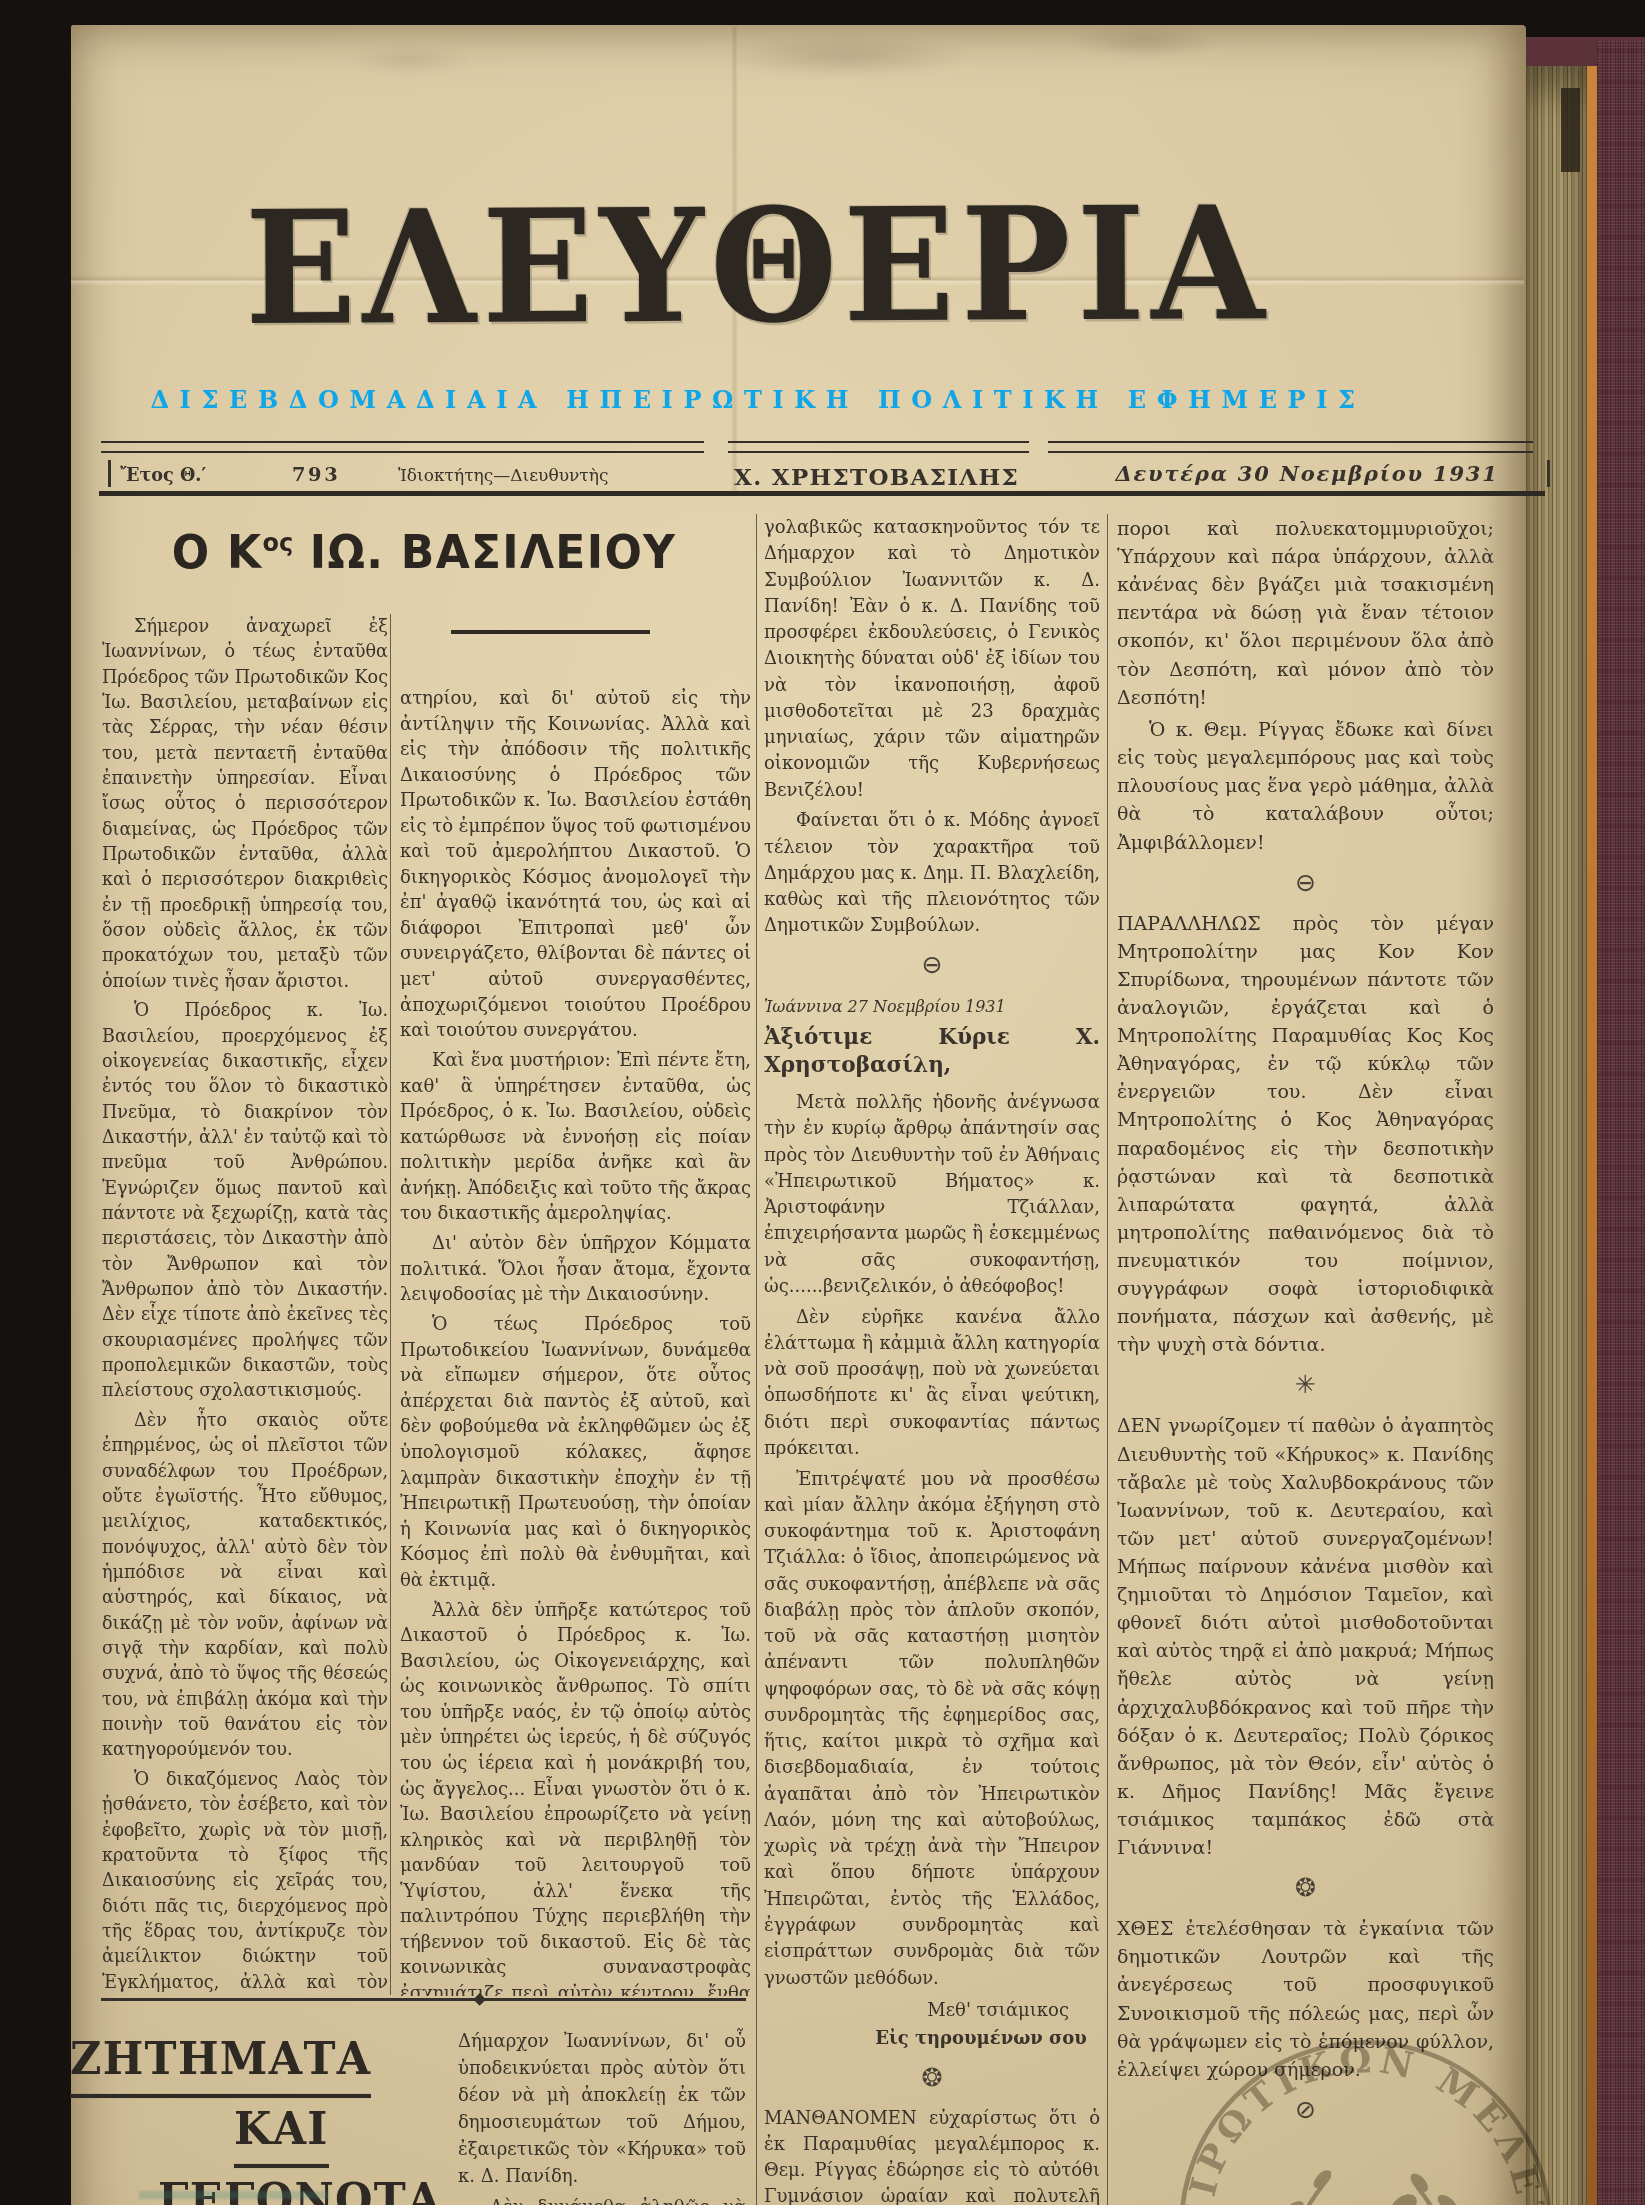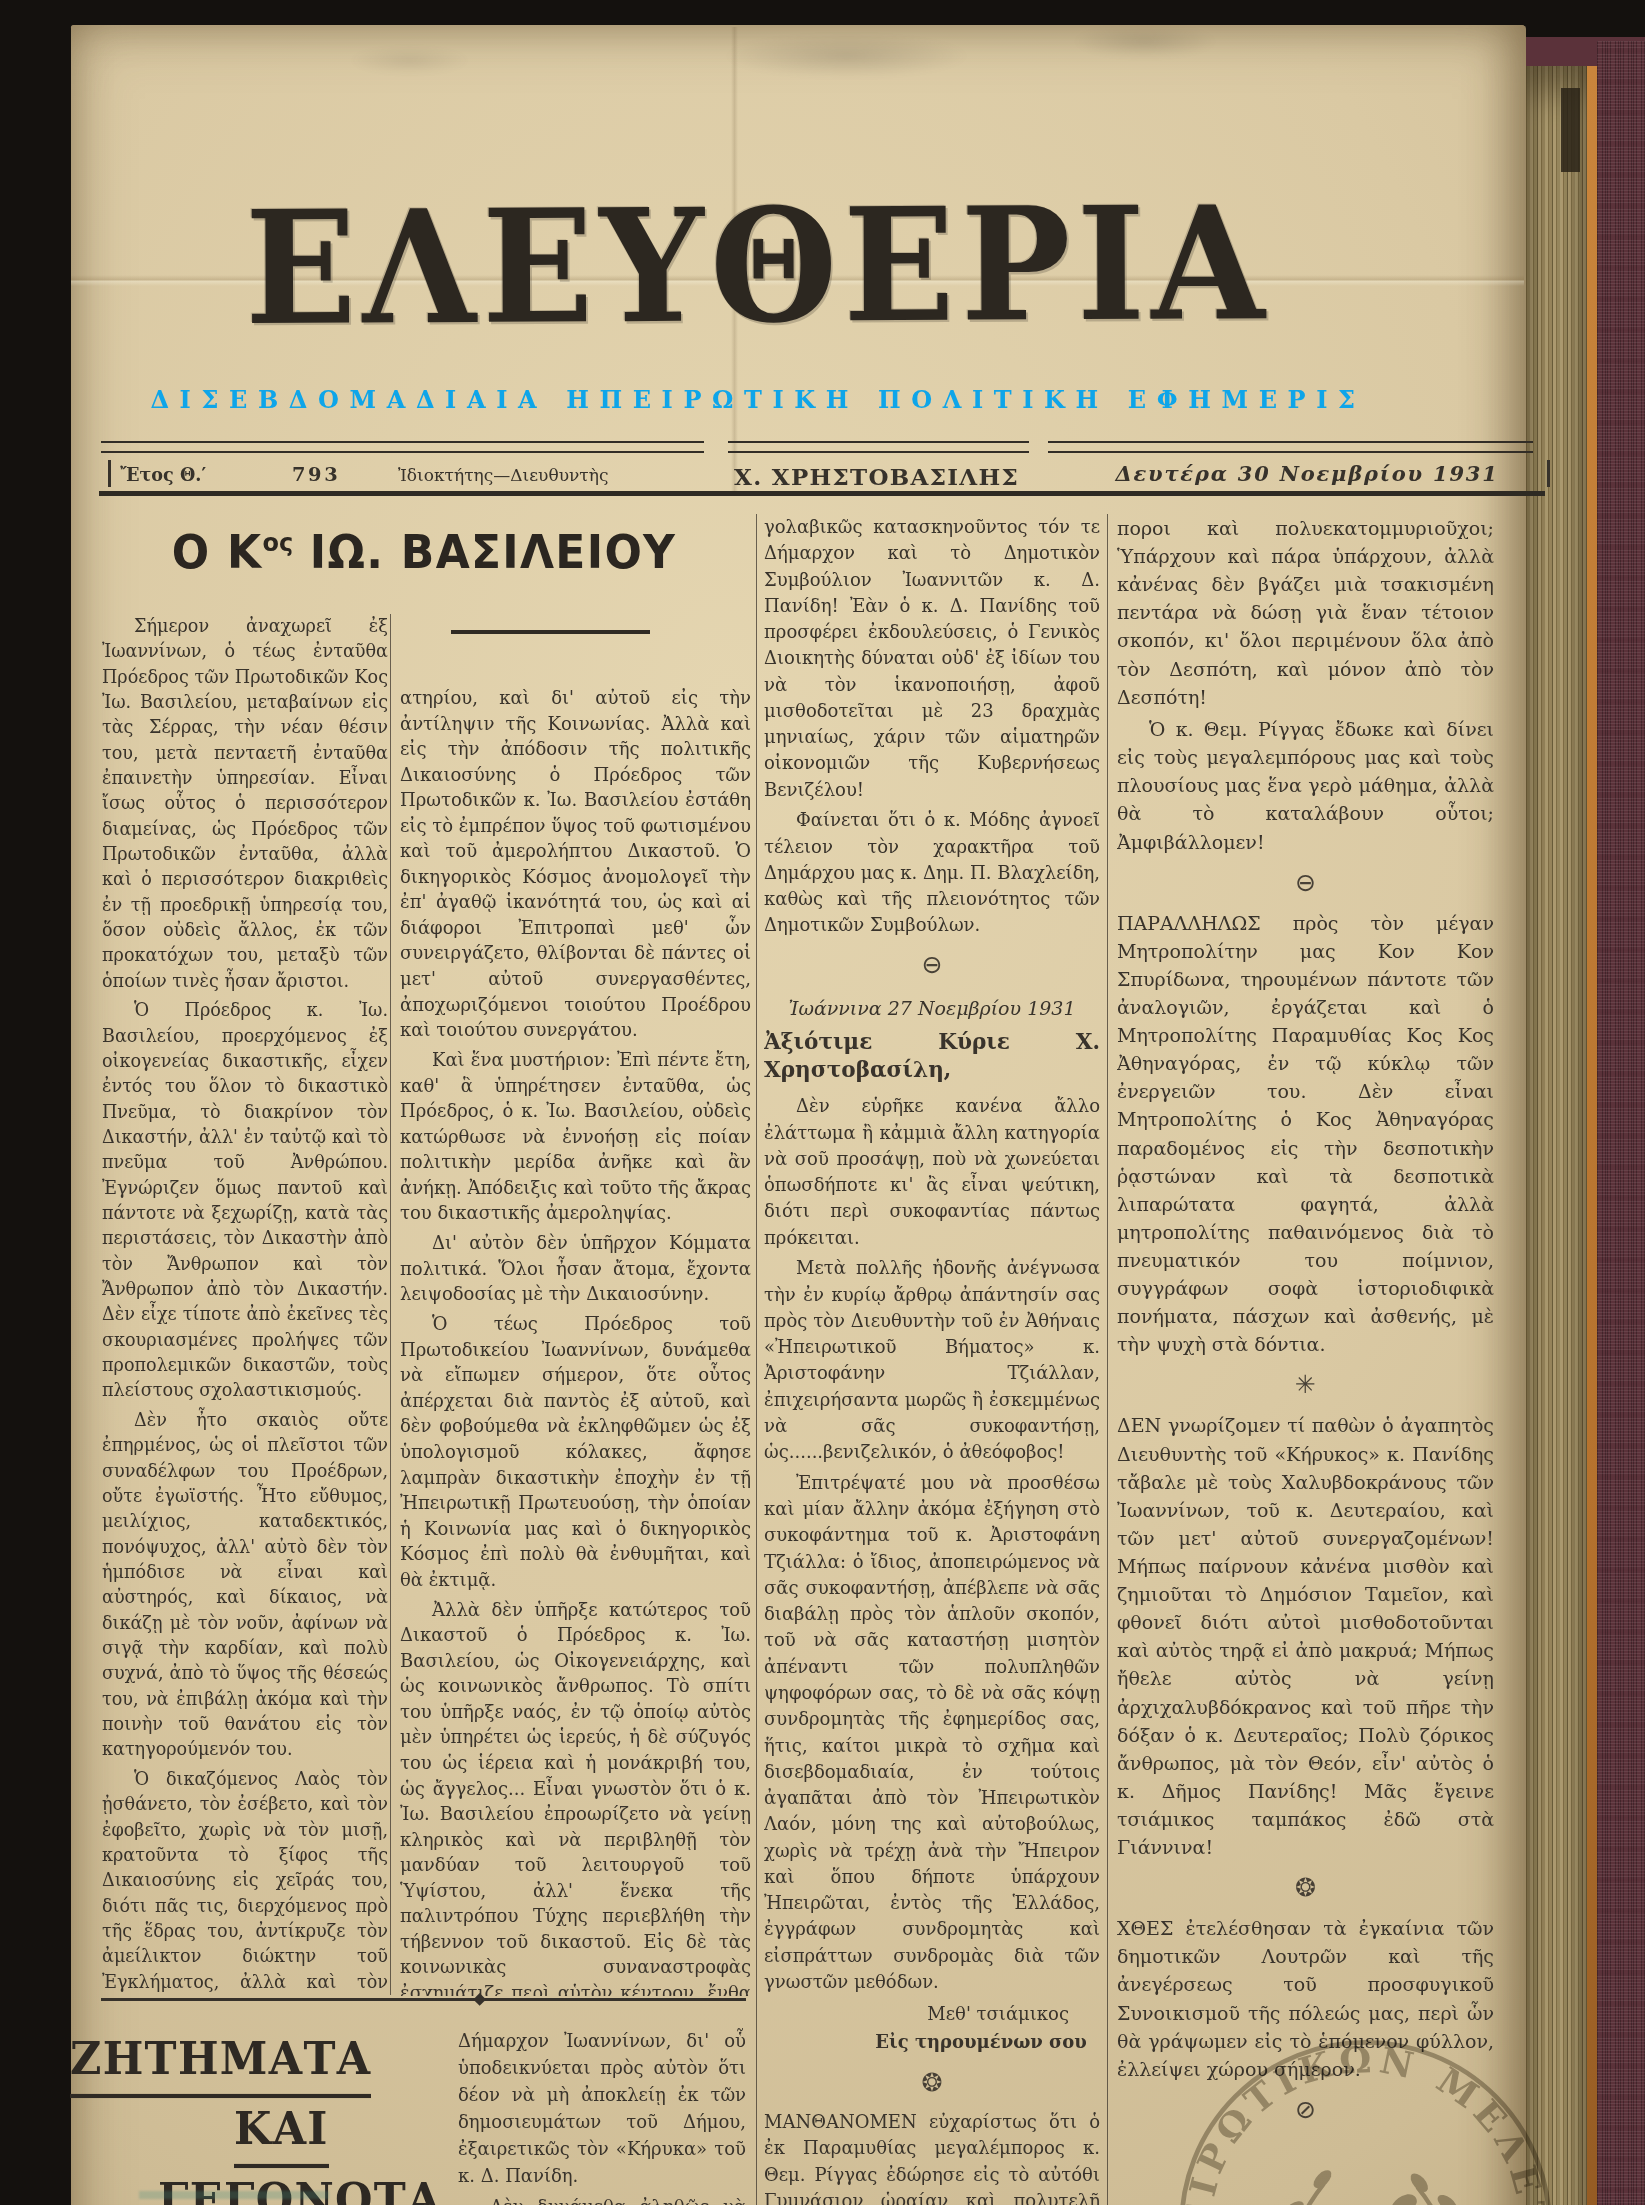--- a/index.html
+++ b/index.html
@@ -58,21 +58,21 @@
   .col p{margin:0 0 4.4px 0;text-indent:32px;}
   .col p.noindent{text-indent:0;}
   .c1{left:102px;top:614px;width:286px;height:1380px;font-size:17.6px;line-height:1.44;}
   .c2{left:400px;top:685px;width:351px;height:1311px;font-size:18px;line-height:1.42;}
   .c3{left:764px;top:514px;width:336px;height:1747px;font-size:18px;line-height:1.46;}
   .c4{left:1117px;top:514px;width:377px;height:1812px;font-size:19px;line-height:1.48;}
   .vrule{position:absolute;width:1.3px;background:rgba(52,46,38,.7);}
   .v1{left:390px;top:614px;height:1381px;}
   .v2{left:756px;top:514px;height:1787px;}
   .v3{left:1107px;top:514px;height:1806px;}
-  .letter-date{text-align:center;text-indent:0 !important;font-style:italic;font-size:19px;margin:12.3px 0 2.6px 0 !important;}
+  .letter-date{text-indent:0 !important;font-style:italic;font-size:16px;margin:12.3px 0 2.6px 0 !important;}
   .salutation{text-indent:0 !important;font-weight:bold;font-size:21.6px;line-height:1.3;margin:4.4px 0 9.7px 0 !important;}
   .letter-close{text-align:right;text-indent:0 !important;padding-right:31px;margin:6.2px 0 1.8px 0 !important;}
   .letter-sig{text-align:right;text-indent:0 !important;font-weight:bold;padding-right:13.2px;margin-bottom:8.8px !important;}
   .ornament{text-align:center;text-indent:0 !important;font-family:"DejaVu Sans",sans-serif;font-size:25px;color:#39332b;margin:8px 0 !important;opacity:.9;}
   
   .braid{position:absolute;left:101px;top:1998px;width:645px;height:3.1px;background:#36312a;}
   .braid::after{content:"";position:absolute;left:58%;top:-3.1px;width:9.3px;height:9.3px;background:#36312a;transform:rotate(45deg);}
   .zhead{position:absolute;left:70px;top:2027px;width:397px;font-size:43px;font-weight:bold;letter-spacing:1.3px;color:#2e2923;line-height:1.5;}
   .zhead .zline{display:inline-block;border-bottom:4.4px solid #2f2a24;padding-bottom:1.8px;transform:scaleY(1.03);}
   .zl2{margin-left:164px;}
@@ -142,22 +142,22 @@
     <p>Ἀλλὰ δὲν ὑπῆρξε κατώτερος τοῦ Δικαστοῦ ὁ Πρόεδρος κ. Ἰω. Βασιλείου, ὡς Οἰκογενειάρχης, καὶ ὡς κοινωνικὸς ἄνθρωπος. Τὸ σπίτι του ὑπῆρξε ναός, ἐν τῷ ὁποίῳ αὐτὸς μὲν ὑπηρέτει ὡς ἱερεύς, ἡ δὲ σύζυγός του ὡς ἱέρεια καὶ ἡ μονάκριβή του, ὡς ἄγγελος... Εἶναι γνωστὸν ὅτι ὁ κ. Ἰω. Βασιλείου ἐπροωρίζετο νὰ γείνῃ κληρικὸς καὶ νὰ περιβληθῇ τὸν μανδύαν τοῦ λειτουργοῦ τοῦ Ὑψίστου, ἀλλ' ἕνεκα τῆς παλιντρόπου Τύχης περιεβλήθη τὴν τήβεννον τοῦ δικαστοῦ. Εἰς δὲ τὰς κοινωνικὰς συναναστροφὰς ἐσχημάτιζε περὶ αὑτὸν κέντρον, ἔνθα ὠργίαζαν τὸ πνεῦμα, ἡ καλωσύνη καὶ ἡ σπινθηροβολοῦσα εὐφυΐα.</p>
 
   </div>
 
   <div class="col c3">
     <p class="noindent">γολαβικῶς κατασκηνοῦντος τόν τε Δήμαρχον καὶ τὸ Δημοτικὸν Συμβούλιον Ἰωαννιτῶν κ. Δ. Πανίδη! Ἐὰν ὁ κ. Δ. Πανίδης τοῦ προσφέρει ἐκδουλεύσεις, ὁ Γενικὸς Διοικητὴς δύναται οὐδ' ἐξ ἰδίων του νὰ τὸν ἱκανοποιήσῃ, ἀφοῦ μισθοδοτεῖται μὲ 23 δραχμὰς μηνιαίως, χάριν τῶν αἱματηρῶν οἰκονομιῶν τῆς Κυβερνήσεως Βενιζέλου!</p>
     <p>Φαίνεται ὅτι ὁ κ. Μόδης ἀγνοεῖ τέλειον τὸν χαρακτῆρα τοῦ Δημάρχου μας κ. Δημ. Π. Βλαχλείδη, καθὼς καὶ τῆς πλειονότητος τῶν Δημοτικῶν Συμβούλων.</p>
     <p class="ornament">⊖</p>
     <p class="letter-date">Ἰωάννινα 27 Νοεμβρίου 1931</p>
     <p class="salutation">Ἀξιότιμε Κύριε Χ. Χρηστοβασίλη,</p>
+    <p>Μετὰ πολλῆς ἡδονῆς ἀνέγνωσα τὴν ἐν κυρίῳ ἄρθρῳ ἀπάντησίν σας πρὸς τὸν Διευθυντὴν τοῦ ἐν Ἀθήναις «Ἠπειρωτικοῦ Βήματος» κ. Ἀριστοφάνην Τζιάλλαν, ἐπιχειρήσαντα μωρῶς ἢ ἐσκεμμένως νὰ σᾶς συκοφαντήσῃ, ὡς......βενιζελικόν, ὁ ἀθεόφοβος!</p>
     <p>Δὲν εὑρῆκε κανένα ἄλλο ἐλάττωμα ἢ κἀμμιὰ ἄλλη κατηγορία νὰ σοῦ προσάψῃ, ποὺ νὰ χωνεύεται ὁπωσδήποτε κι' ἂς εἶναι ψεύτικη, διότι περὶ συκοφαντίας πάντως πρόκειται.</p>
-    <p>Μετὰ πολλῆς ἡδονῆς ἀνέγνωσα τὴν ἐν κυρίῳ ἄρθρῳ ἀπάντησίν σας πρὸς τὸν Διευθυντὴν τοῦ ἐν Ἀθήναις «Ἠπειρωτικοῦ Βήματος» κ. Ἀριστοφάνην Τζιάλλαν, ἐπιχειρήσαντα μωρῶς ἢ ἐσκεμμένως νὰ σᾶς συκοφαντήσῃ, ὡς......βενιζελικόν, ὁ ἀθεόφοβος!</p>
     <p>Ἐπιτρέψατέ μου νὰ προσθέσω καὶ μίαν ἄλλην ἀκόμα ἐξήγηση στὸ συκοφάντημα τοῦ κ. Ἀριστοφάνη Τζιάλλα: ὁ ἴδιος, ἀποπειρώμενος νὰ σᾶς συκοφαντήσῃ, ἀπέβλεπε νὰ σᾶς διαβάλῃ πρὸς τὸν ἁπλοῦν σκοπόν, τοῦ νὰ σᾶς καταστήσῃ μισητὸν ἀπέναντι τῶν πολυπληθῶν ψηφοφόρων σας, τὸ δὲ νὰ σᾶς κόψῃ συνδρομητὰς τῆς ἐφημερίδος σας, ἥτις, καίτοι μικρὰ τὸ σχῆμα καὶ δισεβδομαδιαία, ἐν τούτοις ἀγαπᾶται ἀπὸ τὸν Ἠπειρωτικὸν Λαόν, μόνη της καὶ αὐτοβούλως, χωρὶς νὰ τρέχῃ ἀνὰ τὴν Ἤπειρον καὶ ὅπου δήποτε ὑπάρχουν Ἠπειρῶται, ἐντὸς τῆς Ἑλλάδος, ἐγγράφων συνδρομητὰς καὶ εἰσπράττων συνδρομὰς διὰ τῶν γνωστῶν μεθόδων.</p>
     <p class="letter-close">Μεθ' τσιάμικος</p>
     <p class="letter-sig">Εἰς τηρουμένων σου</p>
     <p class="ornament">❂</p>
     <p class="noindent">ΜΑΝΘΑΝΟΜΕΝ εὐχαρίστως ὅτι ὁ ἐκ Παραμυθίας μεγαλέμπορος κ. Θεμ. Ρίγγας ἐδώρησε εἰς τὸ αὐτόθι Γυμνάσιον ὡραίαν καὶ πολυτελῆ μεταξωτὴν σημαίαν μὲ τὴν ἐπιγραφὴν τοῦ Γυμνασίου ἐπ' αὐτῆς, μεθ' ὅλων τῶν ἐξαρτημάτων της. Ὁ κ. Θεμ. Ρίγγας ἐδώρησε ἐπίσης εἰς τὸ αὐτὸ ἐκπαιδευτήριον τὴν μεγάλην Ἑλληνικὴν Ἐγκυκλοπαιδείαν, ὡς καὶ βραβεῖα ὑπὲρ τῶν διακριθησομένων εἰς τοὺς σχολικοὺς γυμναστικοὺς ἀγῶνας μαθητῶν. Ἀλλ' ἴσως εἴπῃ τις ὅτι ὁ κ. Θεμ. Ρίγγας εἶναι πλούσιος, κι' ὡς πλούσιος τὰ χαρίζει αὐτά, ἐὰν ἦτο φτωχὸς δὲ θἄδινε· μὰ δὲν ὑπάρχουν καὶ ἐδῶ μεγαλέμ</p>
   </div>
 
   <div class="col c4">
     <p class="noindent">ποροι καὶ πολυεκατομμυριοῦχοι; Ὑπάρχουν καὶ πάρα ὑπάρχουν, ἀλλὰ κἀνένας δὲν βγάζει μιὰ τσακισμένη πεντάρα νὰ δώσῃ γιὰ ἕναν τέτοιον σκοπόν, κι' ὅλοι περιμένουν ὅλα ἀπὸ τὸν Δεσπότη, καὶ μόνον ἀπὸ τὸν Δεσπότη!</p>
     <p>Ὁ κ. Θεμ. Ρίγγας ἔδωκε καὶ δίνει εἰς τοὺς μεγαλεμπόρους μας καὶ τοὺς πλουσίους μας ἕνα γερὸ μάθημα, ἀλλὰ θὰ τὸ καταλάβουν οὗτοι; Ἀμφιβάλλομεν!</p>

